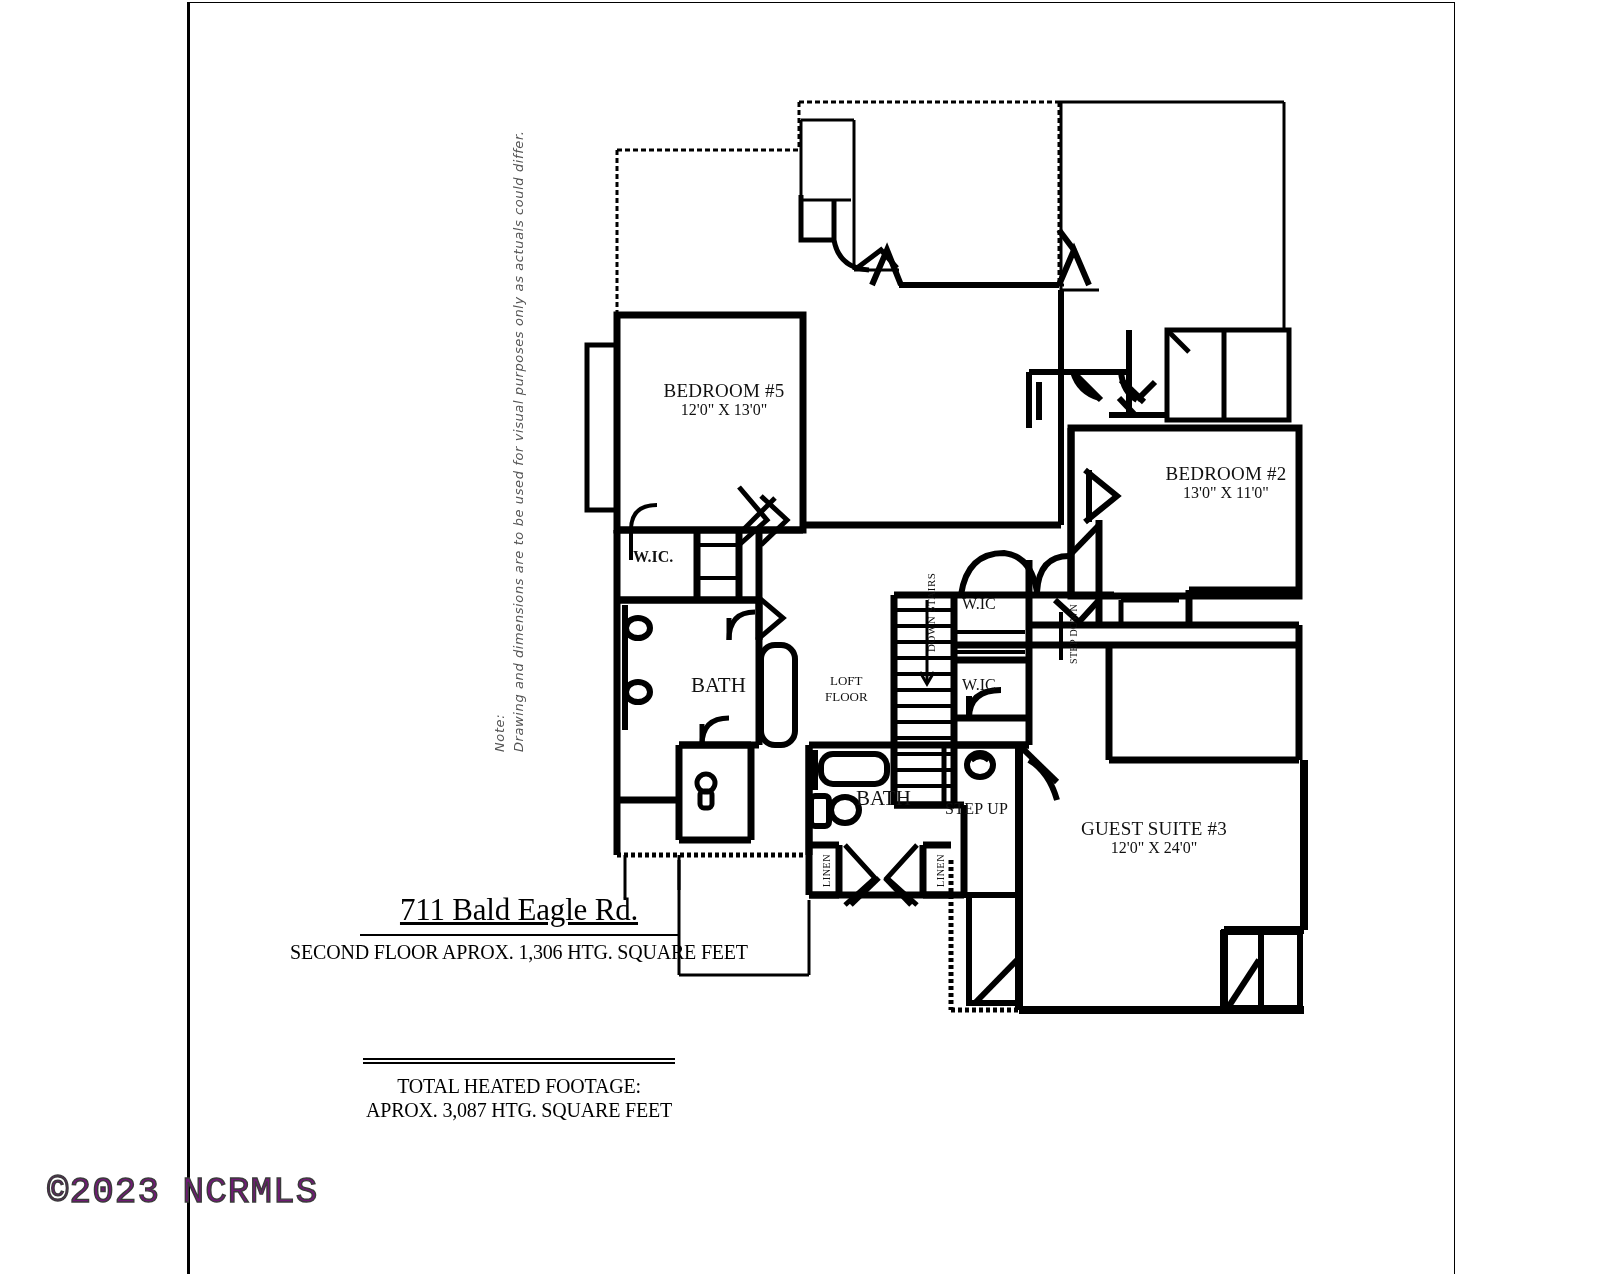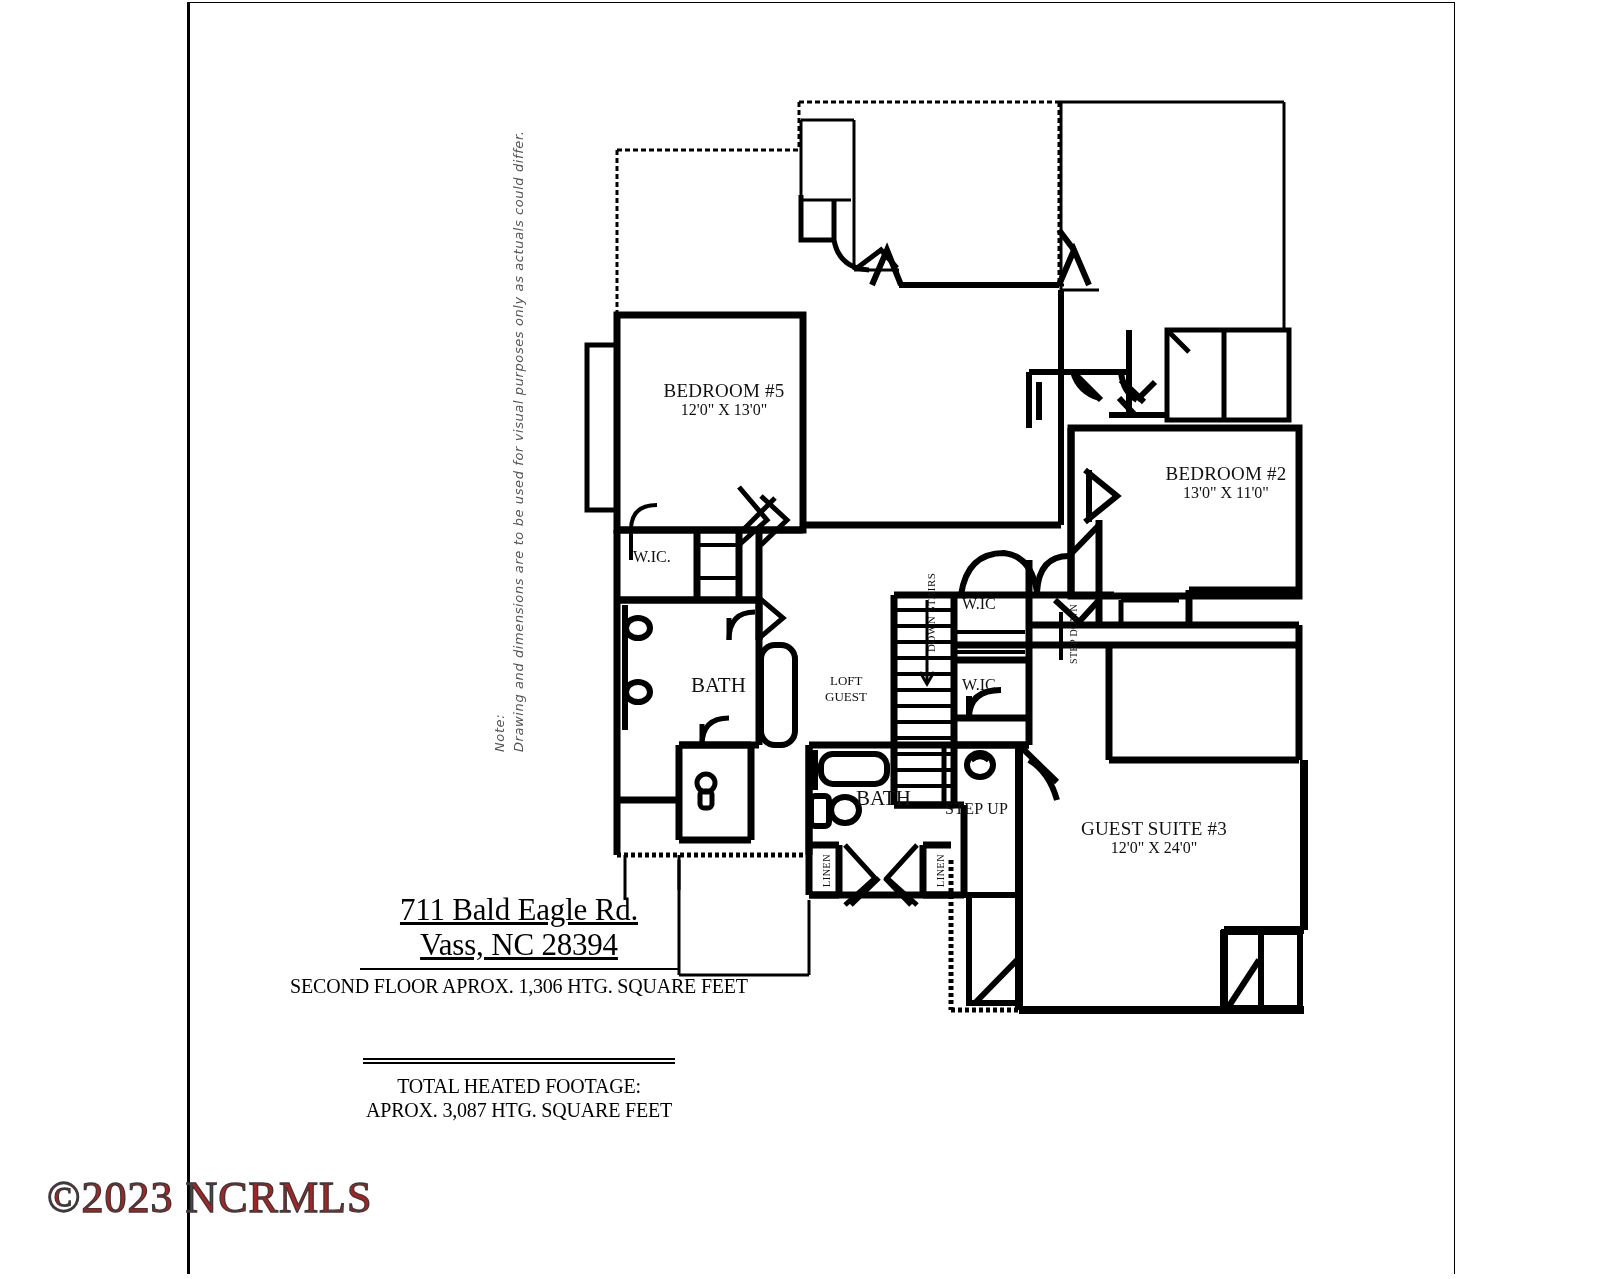--- a/index.html
+++ b/index.html
@@ -124,24 +124,24 @@
     margin: 0 auto 10px auto;
     border-top: 2px solid #000;
     border-bottom: 2px solid #000;
     height: 2px;
   }
   
   #watermark {
     position: absolute;
     left: 8px;
     top: 1172px;
-    font-family: Liberation Serif, serif;
-    font-size: 44px;
+    font-family: Liberation Mono, monospace;
+    font-size: 36px;
     letter-spacing: 1px;
-    color: #b91c1c;
+    color: #701a75;
     -webkit-text-stroke: 1.4px #3a3a3a;
     text-shadow: 0 0 0 #fff;
     white-space: nowrap;
   }
 </style>
 </head>
 <body>
 
 <div id="page">
 
@@ -449,26 +449,26 @@
   <div class="rm-label" style="left:1092px; top:463px; width:190px;">
     <div class="rm-name">BEDROOM #2</div>
     <div class="rm-dim">13'0" X 11'0"</div>
   </div>
 
   <div class="rm-label" style="left:1000px; top:818px; width:230px;">
     <div class="rm-name">GUEST SUITE #3</div>
     <div class="rm-dim">12'0" X 24'0"</div>
   </div>
 
-  <div class="tiny" style="position:absolute; left:594px; top:548px;">W.IC.</div>
+  <div class="tiny" style="position:absolute; left:594px; top:548px;font-weight:bold;">W.IC.</div>
 
   <div class="tiny" style="position:absolute; left:652px; top:673px; font-size:21px;">BATH</div>
 
   <div class="micro" style="position:absolute; left:791px; top:673px; font-size:13px;">LOFT</div>
-  <div class="micro" style="position:absolute; left:786px; top:689px; font-size:13px;">GUEST</div>
+  <div class="micro" style="position:absolute; left:786px; top:689px; font-size:13px;">FLOOR</div>
 
   <div class="tiny" style="position:absolute; left:923px; top:595px;">W.IC</div>
 
   <div class="tiny" style="position:absolute; left:923px; top:676px;">W.IC</div>
 
   <div class="tiny" style="position:absolute; left:817px; top:786px; font-size:21px;">BATH</div>
 
   <div class="micro vert-ccw" style="position:absolute; left:886px; top:652px; font-size:11px; letter-spacing:0.5px;">DOWN STAIRS</div>
 
   <div class="micro vert-ccw" style="position:absolute; left:1029px; top:664px; font-size:10px; letter-spacing:0.4px;">STEP DOWN</div>
@@ -480,21 +480,20 @@
   <div class="micro vert-ccw" style="position:absolute; left:896px; top:887px; font-size:10px; letter-spacing:0.6px;">LINEN</div>
 
   <div id="note-block">
     <span>Note:</span>
     <br>
     <span>Drawing and dimensions are to be used for visual purposes only as actuals could differ.</span>
   </div>
 
   <div id="title-block">
     <div class="addr">711 Bald Eagle Rd.</div>
-    <div class="addr">Vass, NC 28394</div>
     <div class="rule-thin"></div>
     <div class="footage">SECOND FLOOR APROX. 1,306  HTG. SQUARE FEET</div>
   </div>
 
   <div id="total-block">
     <div class="rule-double"></div>
     <div class="footage">TOTAL HEATED FOOTAGE:</div>
     <div class="footage">APROX. 3,087 HTG. SQUARE FEET</div>
   </div>
 

